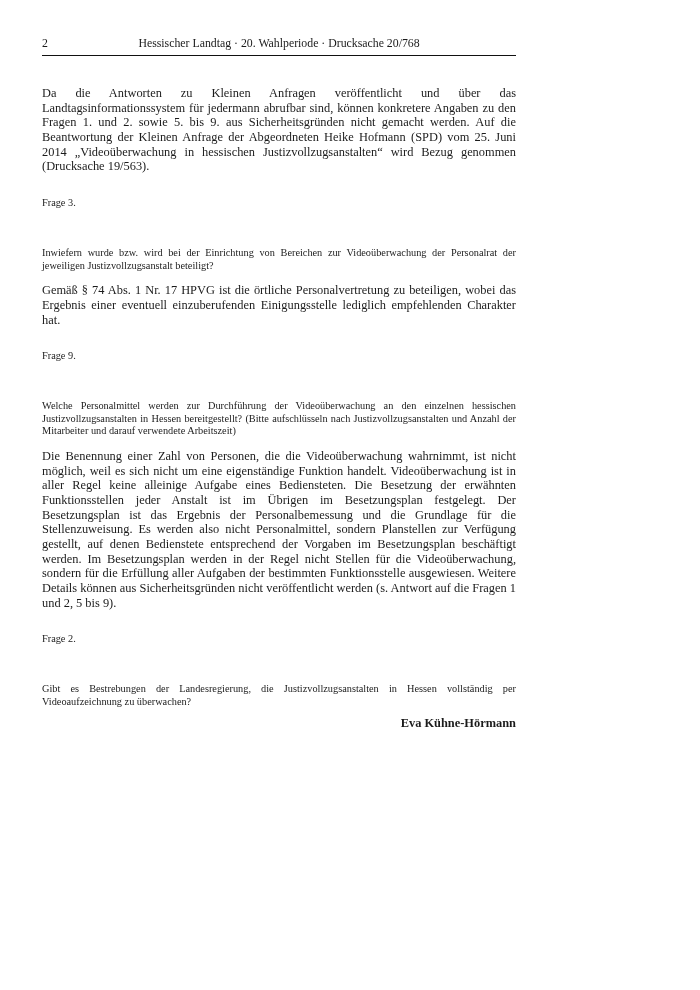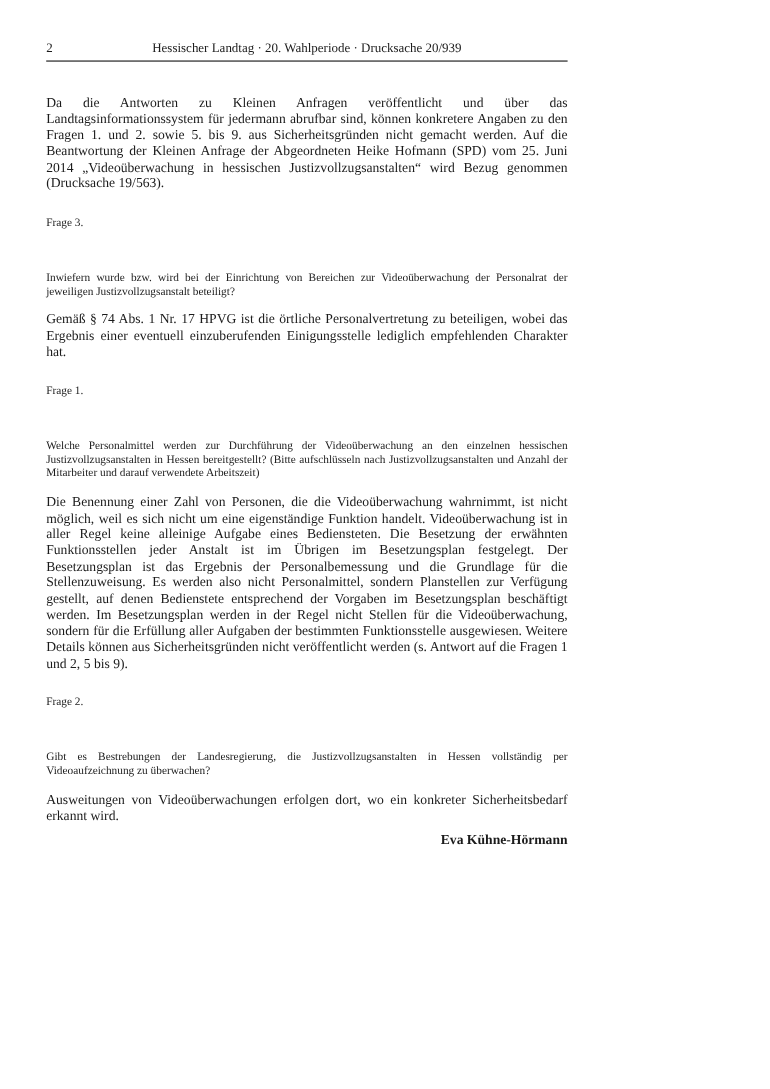--- a/index.html
+++ b/index.html
@@ -36,40 +36,39 @@
   }
 </style>
 </head>
 <body>
 
 <div class="page">
   <div class="content">
 
     <div class="running-head">
       <span class="page-num">2</span>
-      <div class="head-center">Hessischer Landtag   ·   20. Wahlperiode   ·   Drucksache 20/939</div>
+      <div class="head-center">Hessischer Landtag   ·   20. Wahlperiode   ·   Drucksache 20/768</div>
     </div>
     <hr class="head-rule">
 
     <p class="body-text intro">Da die Antworten zu Kleinen Anfragen veröffentlicht und über das Landtagsinformationssystem für jedermann abrufbar sind, können konkretere Angaben zu den Fragen 1. und 2. sowie 5. bis 9. aus Sicherheitsgründen nicht gemacht werden. Auf die Beantwortung der Kleinen Anfrage der Abgeordneten Heike Hofmann (SPD) vom 25. Juni 2014 „Videoüberwachung in hessischen Justizvollzugsanstalten“ wird Bezug genommen (Drucksache 19/563).</p>
 
     <div class="qa-block">
       <span class="q-label">Frage 3.</span>
       <span class="q-text">Inwiefern wurde bzw. wird bei der Einrichtung von Bereichen zur Videoüberwachung der Personalrat der jeweiligen Justizvollzugsanstalt beteiligt?</span>
     </div>
     <p class="body-text answer">Gemäß § 74 Abs. 1 Nr. 17 HPVG ist die örtliche Personalvertretung zu beteiligen, wobei das Ergebnis einer eventuell einzuberufenden Einigungsstelle lediglich empfehlenden Charakter hat.</p>
 
     <div class="qa-block">
-      <span class="q-label">Frage 1.</span>
+      <span class="q-label">Frage 9.</span>
       <span class="q-text">Welche Personalmittel werden zur Durchführung der Videoüberwachung an den einzelnen hessischen Justizvollzugsanstalten in Hessen bereitgestellt? (Bitte aufschlüsseln nach Justizvollzugsanstalten und Anzahl der Mitarbeiter und darauf verwendete Arbeitszeit)</span>
     </div>
     <p class="body-text answer">Die Benennung einer Zahl von Personen, die die Videoüberwachung wahrnimmt, ist nicht möglich, weil es sich nicht um eine eigenständige Funktion handelt. Videoüberwachung ist in aller Regel keine alleinige Aufgabe eines Bediensteten. Die Besetzung der erwähnten Funktionsstellen jeder Anstalt ist im Übrigen im Besetzungsplan festgelegt. Der Besetzungsplan ist das Ergebnis der Personalbemessung und die Grundlage für die Stellenzuweisung. Es werden also nicht Personalmittel, sondern Planstellen zur Verfügung gestellt, auf denen Bedienstete entsprechend der Vorgaben im Besetzungsplan beschäftigt werden. Im Besetzungsplan werden in der Regel nicht Stellen für die Videoüberwachung, sondern für die Erfüllung aller Aufgaben der bestimmten Funktionsstelle ausgewiesen. Weitere Details können aus Sicherheitsgründen nicht veröffentlicht werden (s. Antwort auf die Fragen 1 und 2, 5 bis 9).</p>
 
     <div class="qa-block">
       <span class="q-label">Frage 2.</span>
       <span class="q-text">Gibt es Bestrebungen der Landesregierung, die Justizvollzugsanstalten in Hessen vollständig per Videoaufzeichnung zu überwachen?</span>
     </div>
-    <p class="body-text answer">Ausweitungen von Videoüberwachungen erfolgen dort, wo ein konkreter Sicherheitsbedarf erkannt wird.</p>
 
     <p class="closing-sig">Eva Kühne-Hörmann</p>
 
   </div>
 </div>
 
 </body></html>

